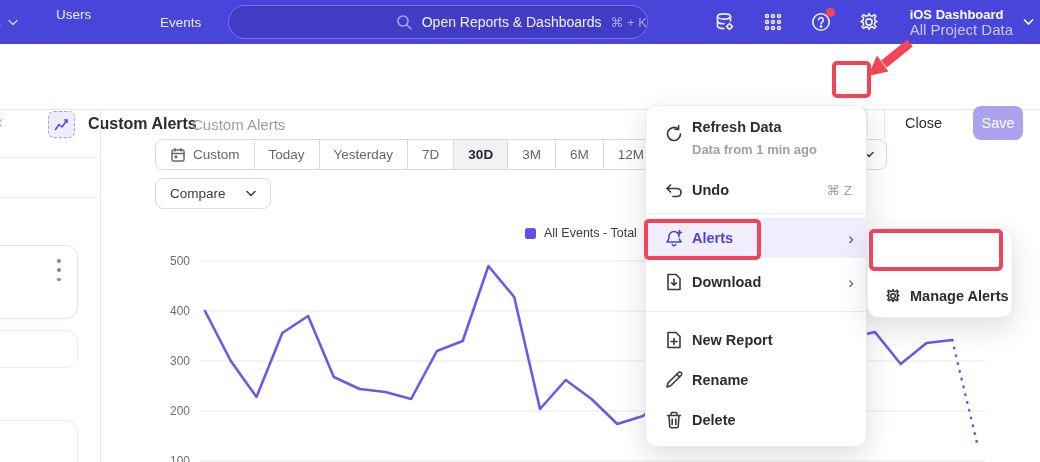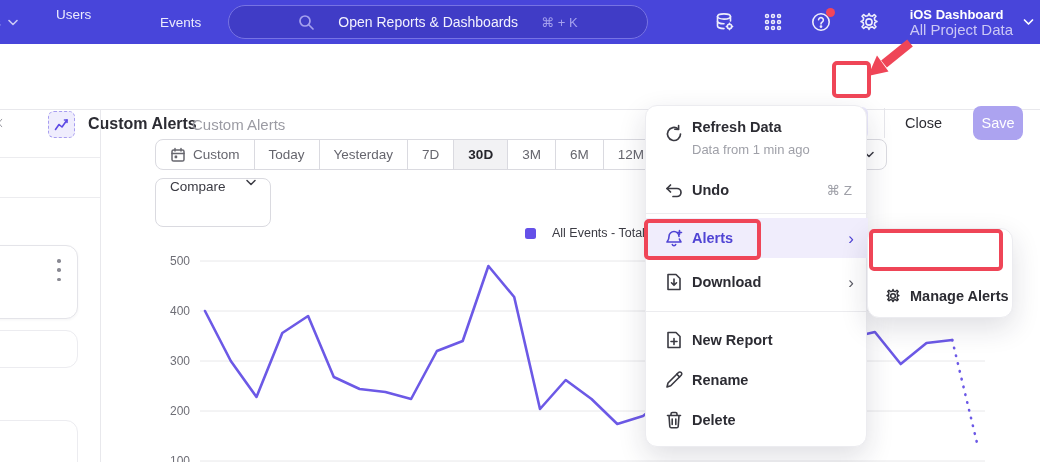--- a/index.html
+++ b/index.html
@@ -10,21 +10,21 @@
 
   
   #topnav { left:0; top:0; width:1040px; height:44px; background:#4845DA;
     display:flex; align-items:center; color:#fff; }
   .nav-item { font-size:13.5px; color:#ECEBFD; display:flex; align-items:center; gap:6px; cursor:pointer; }
   #nav-trunc { position:absolute; left:-6px; top:0; height:44px; display:flex; align-items:center; gap:7px; }
   #nav-users { position:absolute; left:56px; top:0; height:28px; }
   #nav-events { position:absolute; left:121px; top:0; height:44px;margin-left:39px; }
   #searchbar { position:absolute; left:228px; top:5px; width:420px; height:34px;
     background:#403CC6; border:1px solid #7773E3; border-radius:17px;
-    display:flex; align-items:center; justify-content:center; gap:23px; cursor:text; }
+    display:flex; align-items:center; justify-content:flex-end; gap:9px; cursor:text; }
   #searchbar .ph { font-size:14px; color:#F2F1FE; }
   #searchbar .kbd { font-size:13px; color:#A5A1EE; }
   .nav-icon { position:absolute; top:10px; width:24px; height:24px; color:#EDEDFB; cursor:pointer; }
   #help-dot { position:absolute; width:9px; height:9px; border-radius:50%; background:#F3455A; right:-2px; top:-2px; }
   #project-sel { position:absolute; right:6px; top:0; height:44px; display:flex; align-items:center; gap:10px; cursor:pointer; }
   #project-titles { text-align:left; }
   #project-title { font-size:13px; font-weight:bold; color:#fff; line-height:16px; }
   #project-sub { font-size:15px; color:#CBC8F5; line-height:14px; }
 
   
@@ -55,41 +55,41 @@
     align-items:center; justify-content:space-between; cursor:pointer; }
   #side-kebab i { width:3.5px; height:3.5px; border-radius:50%; background:#8A8A93; }
 
   
   #date-seg { left:155px; top:139px; height:31px; display:flex; align-items:stretch;
     border:1px solid #DADAE0; border-radius:8px; background:#fff; overflow:hidden; }
   .seg { display:flex; align-items:center; gap:7px; padding:0 14px; font-size:13.5px;
     color:#66666E; border-right:1px solid #DADAE0; cursor:pointer; white-space:nowrap; }
   .seg:last-child { border-right:none; }
   .seg.sel { background:#F2F2F4; color:#26262C; font-weight:bold; }
-  #compare-btn { left:155px; top:178px; height:49px; padding:0 14px; display:flex; align-items:flex-start; gap:20px;
+  #compare-btn { left:155px; top:178px; height:31px; padding:0 14px; display:flex; align-items:center; gap:20px;
     border:1px solid #DADAE0; border-radius:8px; background:#fff; font-size:13.5px; color:#3A3A42; cursor:pointer; }
   #hidden-dd { left:798px; top:139px; width:89px; height:31px; border:1px solid #DADAE0; border-radius:8px;
     background:#fff; display:flex; align-items:center; justify-content:flex-end; padding-right:12px; color:#3A3A42; cursor:pointer; }
   #line-btn { left:895px; top:139px; height:31px; padding:0 13px; display:flex; align-items:center; gap:8px;
     border:1px solid #DADAE0; border-radius:8px; background:#fff; font-size:14px; color:#26262C; cursor:pointer; }
 
   
   #chart { left:100px; top:110px; width:940px; height:352px; overflow:hidden; }
   .ytick { position:absolute; width:40px; text-align:right; font-size:12px; color:#6E6E76; }
-  #legend { position:absolute; left:425px; top:116px; display:flex; align-items:center; gap:16px; }
+  #legend { position:absolute; left:425px; top:116px; display:flex; align-items:center; gap:8px; }
   #legend-swatch { width:11px; height:11px; border-radius:2.5px; background:#6450E8; }
   #legend-label { font-size:12.5px; color:#3C3C44; }
 
   
   #menu { left:645px; top:105px; width:222px; height:342px; background:#fff; border:1px solid #ECECF0;
     border-radius:12px; box-shadow:0 10px 28px rgba(25,25,60,0.14); z-index:20; }
   .mi { position:absolute; left:0; width:222px; display:flex; align-items:center; cursor:pointer; }
   .mi .ic { position:absolute; left:18px; width:20px; height:20px; color:#3A3A42; }
   .mi .lbl { position:absolute; left:46px; font-size:14.5px; font-weight:600; color:#2C2C33; white-space:nowrap; }
-  .mi .sub { position:absolute; left:46px; top:28px; font-size:13px; font-weight:400; color:#9FA0A8; white-space:nowrap; }
+  .mi .sub { position:absolute; left:46px; top:28px; font-size:13px; font-weight:700; color:#9FA0A8; white-space:nowrap; }
   .mi .right { position:absolute; right:16px; font-size:13.5px; color:#9FA0A8; }
   .mi .chev { position:absolute; right:14px; font-size:17px; color:#5C5C66; line-height:1; }
   .mi.hl { background:#F0EDFC; }
   .mi.hl .ic, .mi.hl .lbl { color:#5044D4; }
   .mi.hl .chev { color:#5044D4; }
   .mdiv { position:absolute; left:0; width:222px; height:1px; background:#ECECEF; }
 
   
   #submenu { left:867px; top:228px; width:146px; height:90px; background:#fff; border:1px solid #ECECF0;
     border-radius:12px; box-shadow:0 10px 28px rgba(25,25,60,0.14); z-index:21; }

